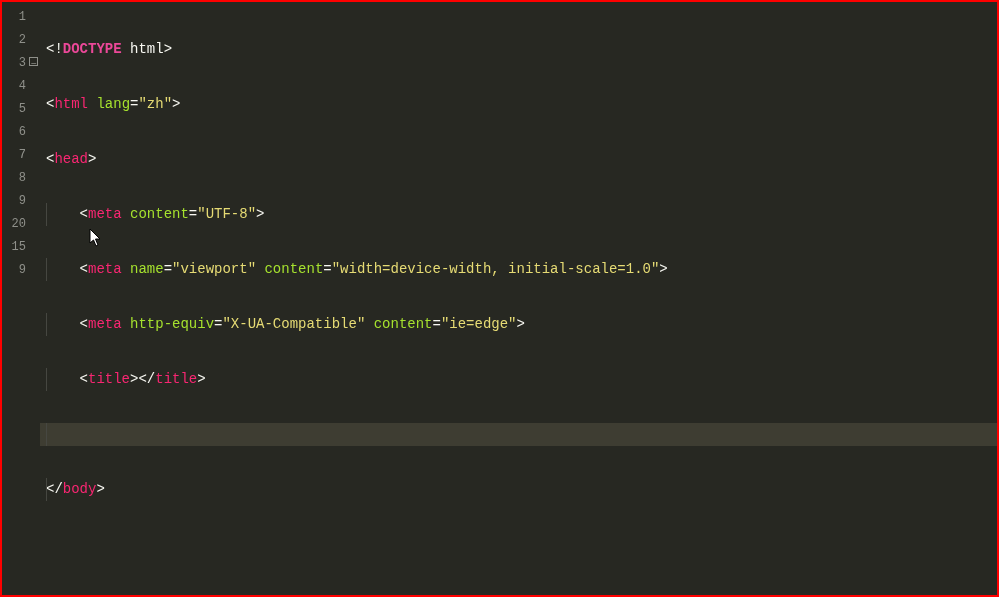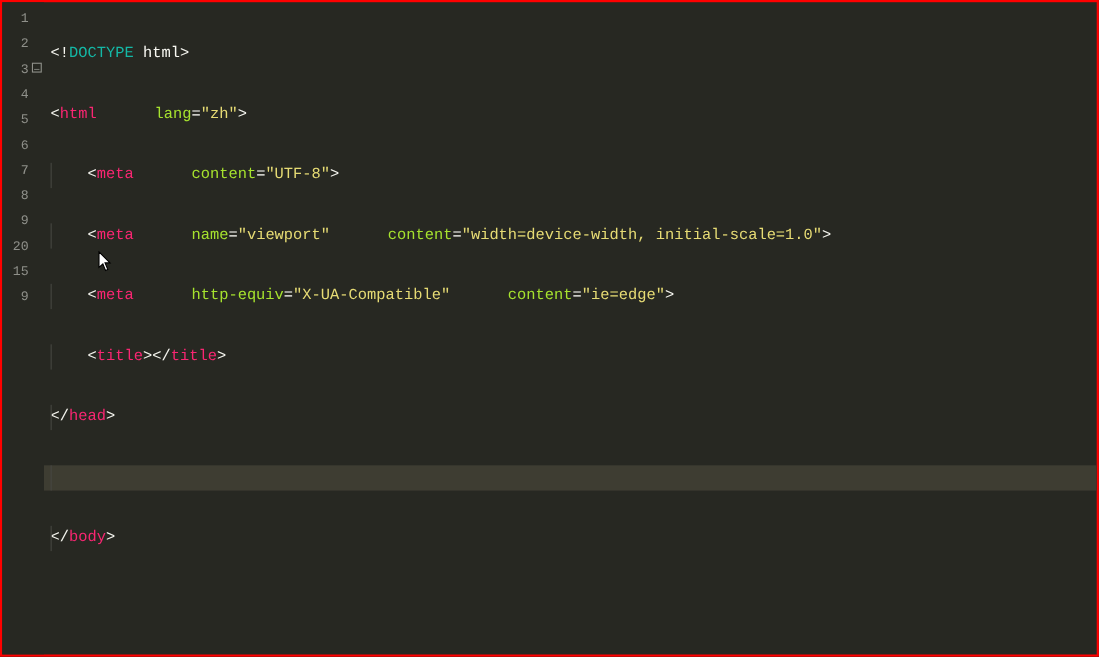--- a/index.html
+++ b/index.html
@@ -72,23 +72,23 @@
     background: #3e3d32;
   }
   .guide {
     position: absolute;
     left: 6px;
     top: 0;
     bottom: 0;
     border-left: 1px solid #464741;
   }
   .t-punct { color: #f8f8f2; }
-  .t-doctype { color: #14b8a6; }
+  .t-doctype { color: #ec4899; font-weight: bold; }
   .t-tag { color: #f92672; }
-  .t-attr { color: #a6e22e; margin-left: 44px; }
+  .t-attr { color: #a6e22e; }
   .t-string { color: #e6db74; }
   .t-text { color: #f8f8f2; }
   .cursor-img {
     position: absolute;
     width: 14px;
     height: 20px;
     pointer-events: none;
     z-index: 100;
   }
 </style>
@@ -110,25 +110,25 @@
     <div class="ln">8</div>
     <div class="ln">9</div>
     <div class="ln">20</div>
     <div class="ln">15</div>
     <div class="ln">9</div>
   </div>
 
   <div class="code">
     <div class="code-line"><span class="t-punct">&lt;!</span><span class="t-doctype">DOCTYPE</span><span class="t-text"> </span><span class="t-text">html</span><span class="t-punct">&gt;</span></div>
     <div class="code-line"><span class="t-punct">&lt;</span><span class="t-tag">html</span><span> </span><span class="t-attr">lang</span><span class="t-punct">=</span><span class="t-string">"zh"</span><span class="t-punct">&gt;</span></div>
+    <div class="code-line"><span class="t-punct">&lt;</span><span class="t-tag">head</span><span class="t-punct">&gt;</span></div>
     <div class="code-line"><span class="guide"></span><span>    </span><span class="t-punct">&lt;</span><span class="t-tag">meta</span><span> </span><span class="t-attr">content</span><span class="t-punct">=</span><span class="t-string">"UTF-8"</span><span class="t-punct">&gt;</span></div>
     <div class="code-line"><span class="guide"></span><span>    </span><span class="t-punct">&lt;</span><span class="t-tag">meta</span><span> </span><span class="t-attr">name</span><span class="t-punct">=</span><span class="t-string">"viewport"</span><span> </span><span class="t-attr">content</span><span class="t-punct">=</span><span class="t-string">"width=device-width, initial-scale=1.0"</span><span class="t-punct">&gt;</span></div>
     <div class="code-line"><span class="guide"></span><span>    </span><span class="t-punct">&lt;</span><span class="t-tag">meta</span><span> </span><span class="t-attr">http-equiv</span><span class="t-punct">=</span><span class="t-string">"X-UA-Compatible"</span><span> </span><span class="t-attr">content</span><span class="t-punct">=</span><span class="t-string">"ie=edge"</span><span class="t-punct">&gt;</span></div>
     <div class="code-line"><span class="guide"></span><span>    </span><span class="t-punct">&lt;</span><span class="t-tag">title</span><span class="t-punct">&gt;</span><span class="t-punct">&lt;/</span><span class="t-tag">title</span><span class="t-punct">&gt;</span></div>
-    <div class="code-line"><span class="guide"></span><span class="t-punct">&lt;/</span><span class="t-tag">head</span><span class="t-punct">&gt;</span></div>
     <div class="code-line active"><span class="guide"></span><span>    </span></div>
     <div class="code-line"><span class="guide"></span><span class="t-punct">&lt;/</span><span class="t-tag">body</span><span class="t-punct">&gt;</span></div>
     
   </div>
 
   <svg class="cursor-img" viewBox="0 0 14 20" style="left: 87px; top: 226px;">
     <path d="M1 1 L1 15 L4.5 12 L7 18 L9 17 L6.5 11 L11 11 Z" fill="#ffffff" stroke="#000000" stroke-width="1"></path>
   </svg>
 </div>
 

